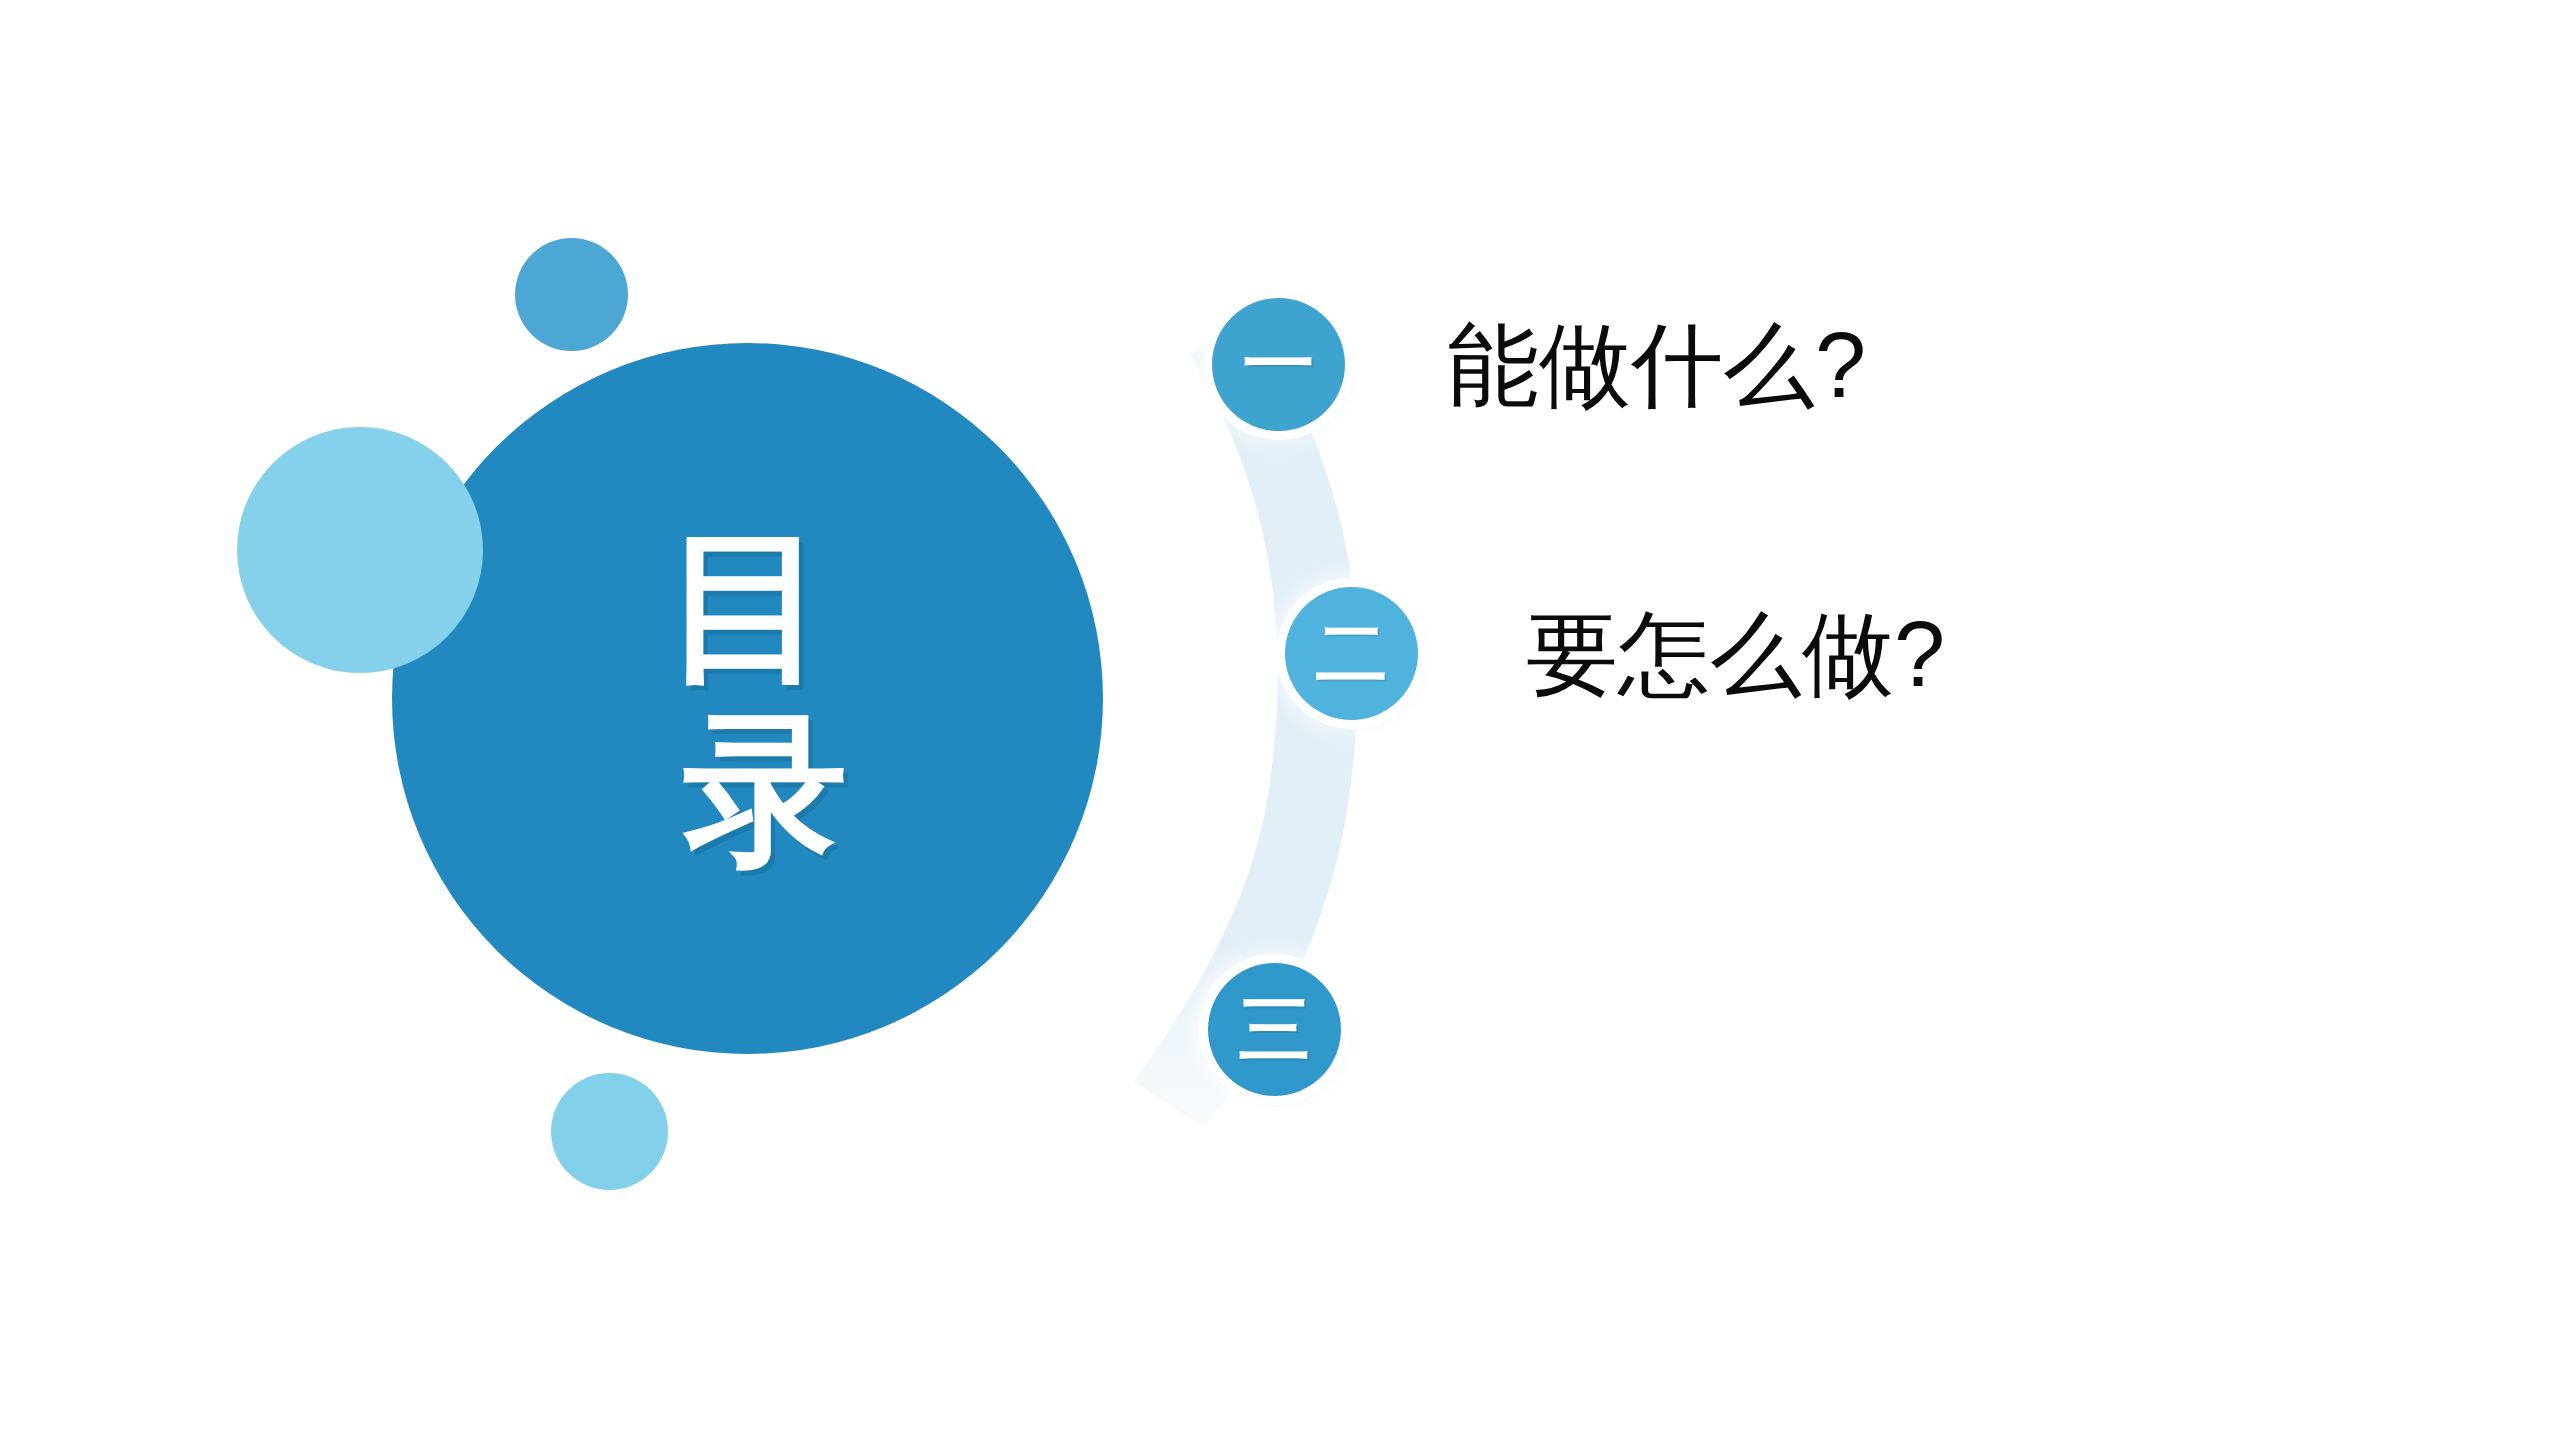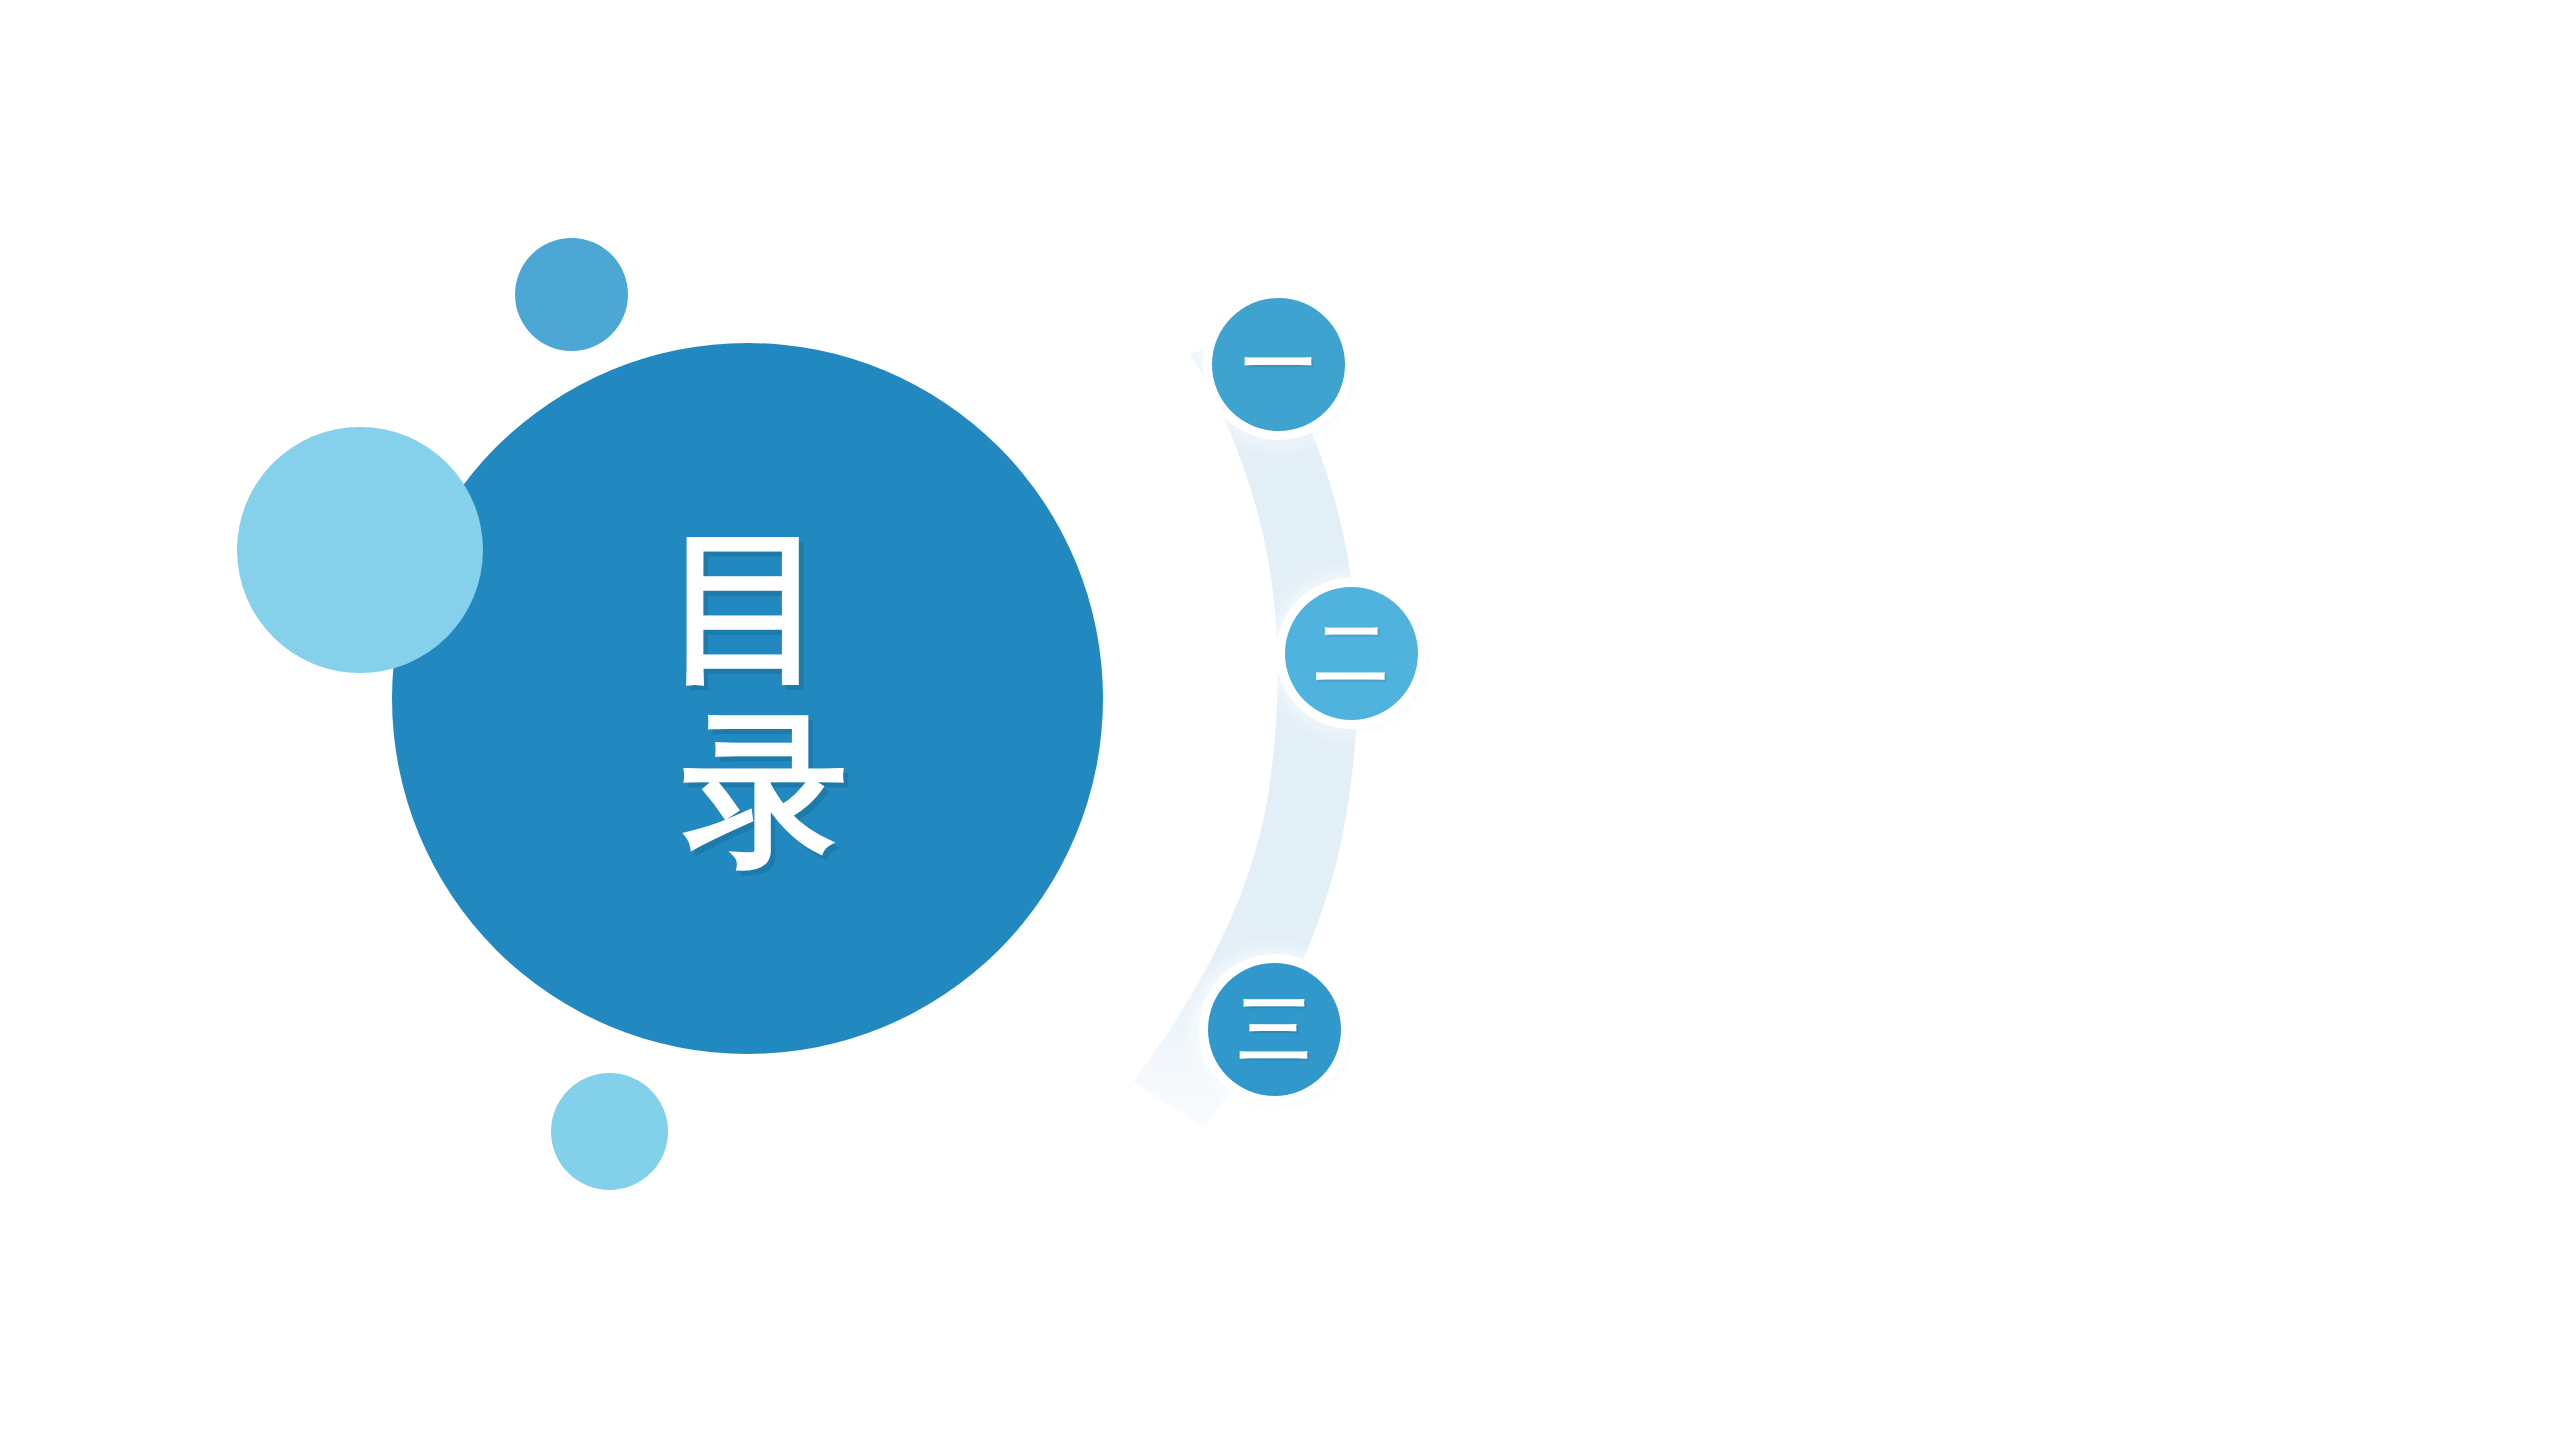--- a/index.html
+++ b/index.html
@@ -178,26 +178,28 @@
              L 60 1258
              C 182 1092, 252 944, 272 790
              C 303 558, 276 346, 148 128
              Z" fill="url(#ribbon-fade)"></path>
   </svg>
 
   <div class="agenda-item" id="agenda-item-1">
     <div class="badge" id="badge-1">
       <span class="badge-numeral">一</span>
     </div>
+    <span class="agenda-label" id="agenda-label-1">能做什么?</span>
   </div>
 
   <div class="agenda-item" id="agenda-item-2">
     <div class="badge" id="badge-2">
       <span class="badge-numeral">二</span>
     </div>
+    <span class="agenda-label" id="agenda-label-2">要怎么做?</span>
   </div>
 
   <div class="agenda-item" id="agenda-item-3">
     <div class="badge" id="badge-3">
       <span class="badge-numeral">三</span>
     </div>
   </div>
 
 </div>
 

